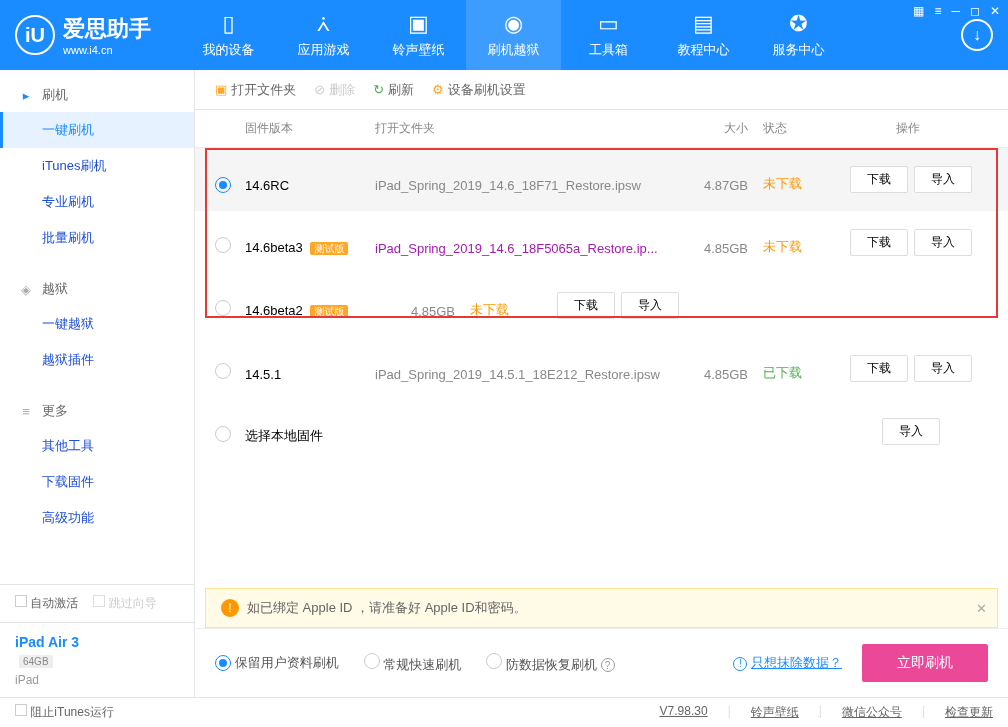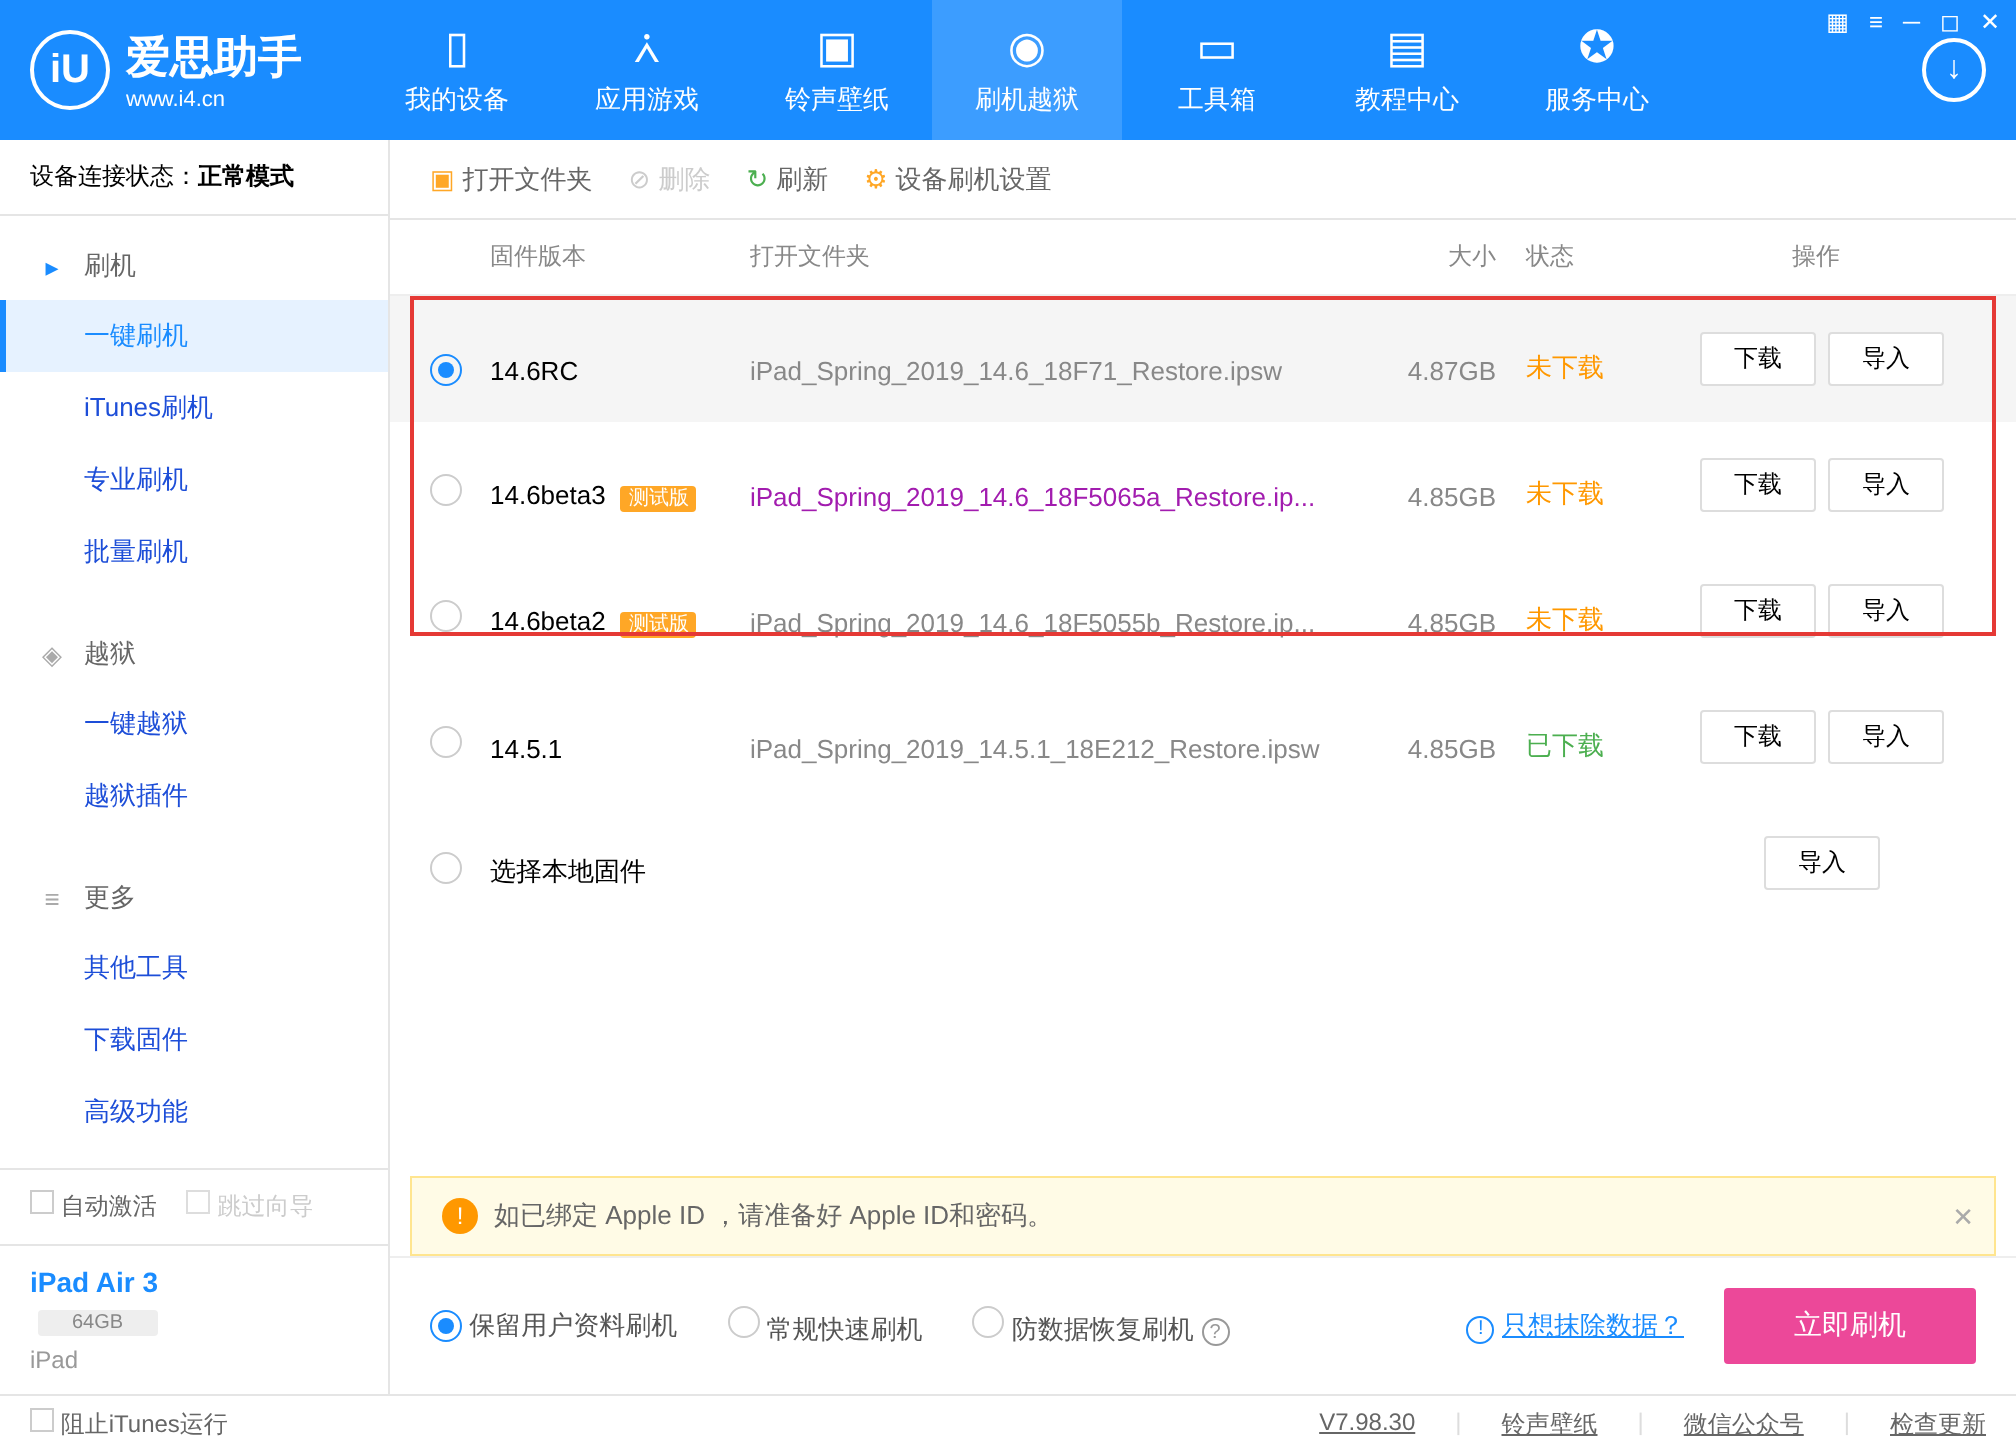--- a/index.html
+++ b/index.html
@@ -22,21 +22,21 @@
 .status-bar .bold { font-weight: bold; }
 .sb-group { padding: 8px 0; }
 .sb-header { padding: 8px 18px; font-size: 13px; color: #666; display: flex; align-items: center; gap: 8px; cursor: pointer; }
 .sb-header .icn { width: 16px; height: 16px; display: inline-flex; align-items: center; justify-content: center; }
 .sb-item { padding: 9px 18px 9px 42px; font-size: 13px; color: #1d4ed8; cursor: pointer; }
 .sb-item.active { background: #e6f2ff; color: #1a8cff; border-left: 3px solid #1a8cff; padding-left: 39px; }
 .sb-bottom { margin-top: auto; border-top: 1px solid #e5e5e5; }
 .sb-checks { padding: 10px 15px; font-size: 12px; color: #666; display: flex; gap: 15px; align-items: center; }
 .device-info { padding: 10px 15px; border-top: 1px solid #e5e5e5; }
 .device-name { color: #1a8cff; font-size: 14px; font-weight: bold; }
-.device-badge { background: #eee; color: #888; font-size: 10px; padding: 1px 17px; border-radius: 2px; margin-left: 4px; }
+.device-badge { background: #eee; color: #888; font-size: 10px; padding: 1px 4px; border-radius: 2px; margin-left: 4px; }
 .device-type { color: #999; font-size: 12px; margin-top: 4px; }
 .main { flex: 1; display: flex; flex-direction: column; position: relative; }
 .toolbar { height: 40px; display: flex; align-items: center; padding: 0 20px; gap: 18px; border-bottom: 1px solid #e5e5e5; font-size: 13px; color: #666; }
 .toolbar .tb-item { display: flex; align-items: center; gap: 4px; cursor: pointer; }
 .toolbar .disabled { color: #ccc; }
 .table-head { display: flex; padding: 10px 20px; font-size: 12px; color: #888; border-bottom: 1px solid #eee; }
 .col-radio { width: 30px; }
 .col-version { width: 130px; }
 .col-name { flex: 1; }
 .col-size { width: 80px; text-align: right; }
@@ -114,23 +114,20 @@
         <span>服务中心</span>
       </div>
   </div>
   <div class="download-circle">
     <span>↓</span>
   </div>
 </div>
 
 <div class="body">
   <div class="sidebar">
-    <div class="status-bar">
-      <span>设备连接状态：</span><span class="bold">正常模式</span>
-    </div>
 
     <div class="sb-group">
       <div class="sb-header">
           <span class="icn" style="color:#1a8cff">▸</span>
           <span>刷机</span>
         </div>
       <div class="sb-item active">一键刷机</div>
       <div class="sb-item">iTunes刷机</div>
       <div class="sb-item">专业刷机</div>
       <div class="sb-item">批量刷机</div>
@@ -209,21 +206,20 @@
           <div class="col-radio"><span class="radio"></span></div>
           <div class="col-version">14.6beta3 <span class="badge-beta">测试版</span></div>
           <div class="col-name" style="color:#a21caf">iPad_Spring_2019_14.6_18F5065a_Restore.ip...</div>
           <div class="col-size" style="color:#888">4.85GB</div>
           <div class="col-status status-orange">未下载</div>
           <div class="col-action"><button class="btn">下载</button><button class="btn">导入</button></div>
         </div>
         <div class="row">
           <div class="col-radio"><span class="radio"></span></div>
           <div class="col-version">14.6beta2 <span class="badge-beta">测试版</span></div>
-          <div class="col-name" style="color:#888">iPad_Spring_2019_14.6_18F5055b_Restore.ip...</div>
           <div class="col-size" style="color:#888">4.85GB</div>
           <div class="col-status status-orange">未下载</div>
           <div class="col-action"><button class="btn">下载</button><button class="btn">导入</button></div>
         </div>
         <div class="row">
           <div class="col-radio"><span class="radio"></span></div>
           <div class="col-version">14.5.1</div>
           <div class="col-name" style="color:#888">iPad_Spring_2019_14.5.1_18E212_Restore.ipsw</div>
           <div class="col-size" style="color:#888">4.85GB</div>
           <div class="col-status status-green">已下载</div>

